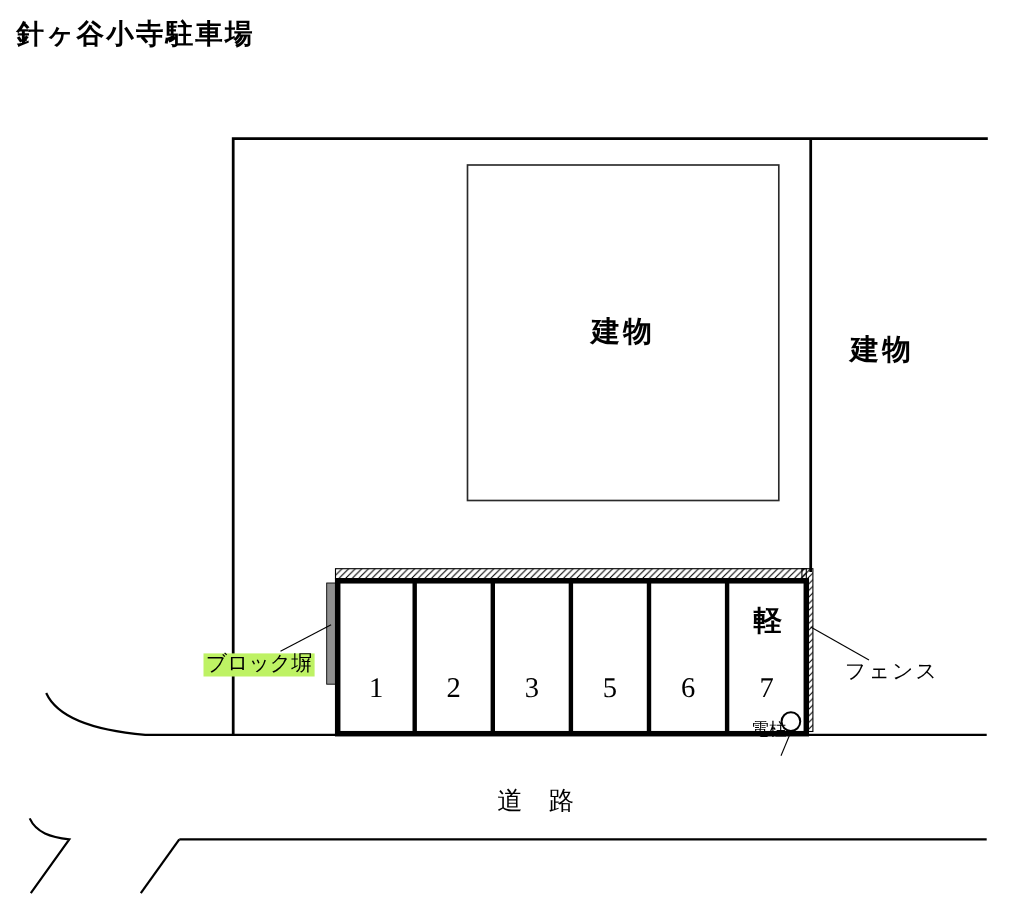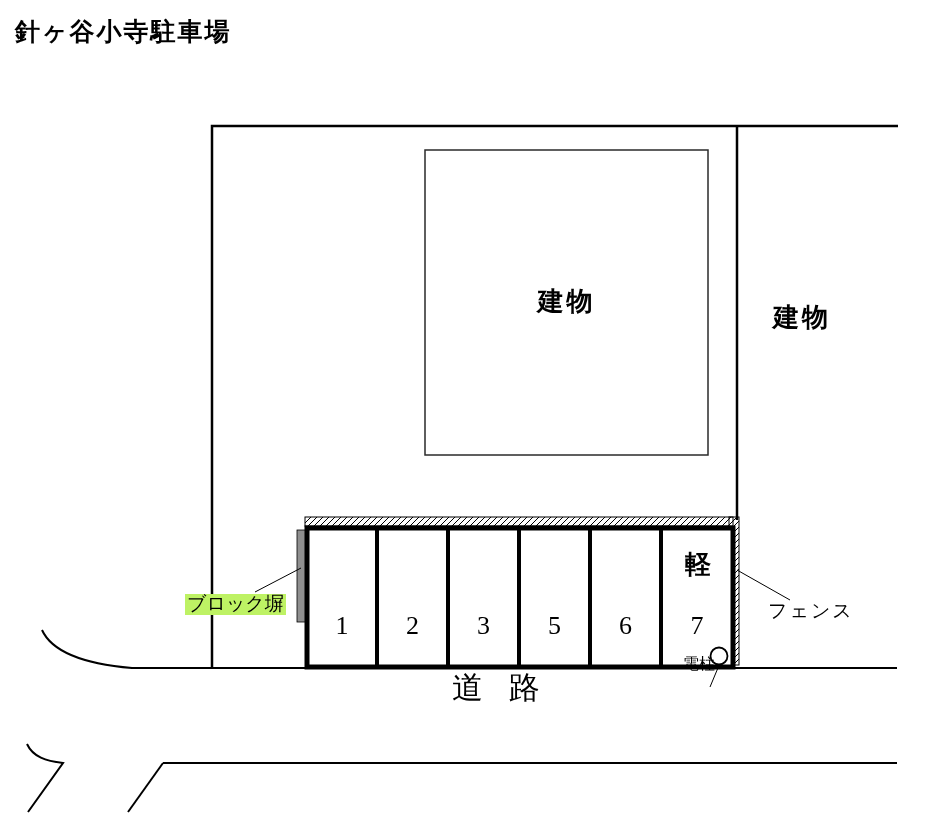--- a/index.html
+++ b/index.html
@@ -88,22 +88,22 @@
     font-size: 19px;
     letter-spacing: 2px;
   }
   .lbl-pole {
     left: 683px;
     top: 655px;
     font-size: 16px;
   }
   .lbl-road {
     left: 452px;
-    top: 671px;
-    font-size: 31px;
+    top: 715px;
+    font-size: 23px;
     word-spacing: 14px;
     letter-spacing: 2px;
   }
 </style>
 </head>
 <body>
 
 <div id="canvas">
 
   <svg id="diagram-svg" width="941" height="833" viewBox="0 0 941 833">

